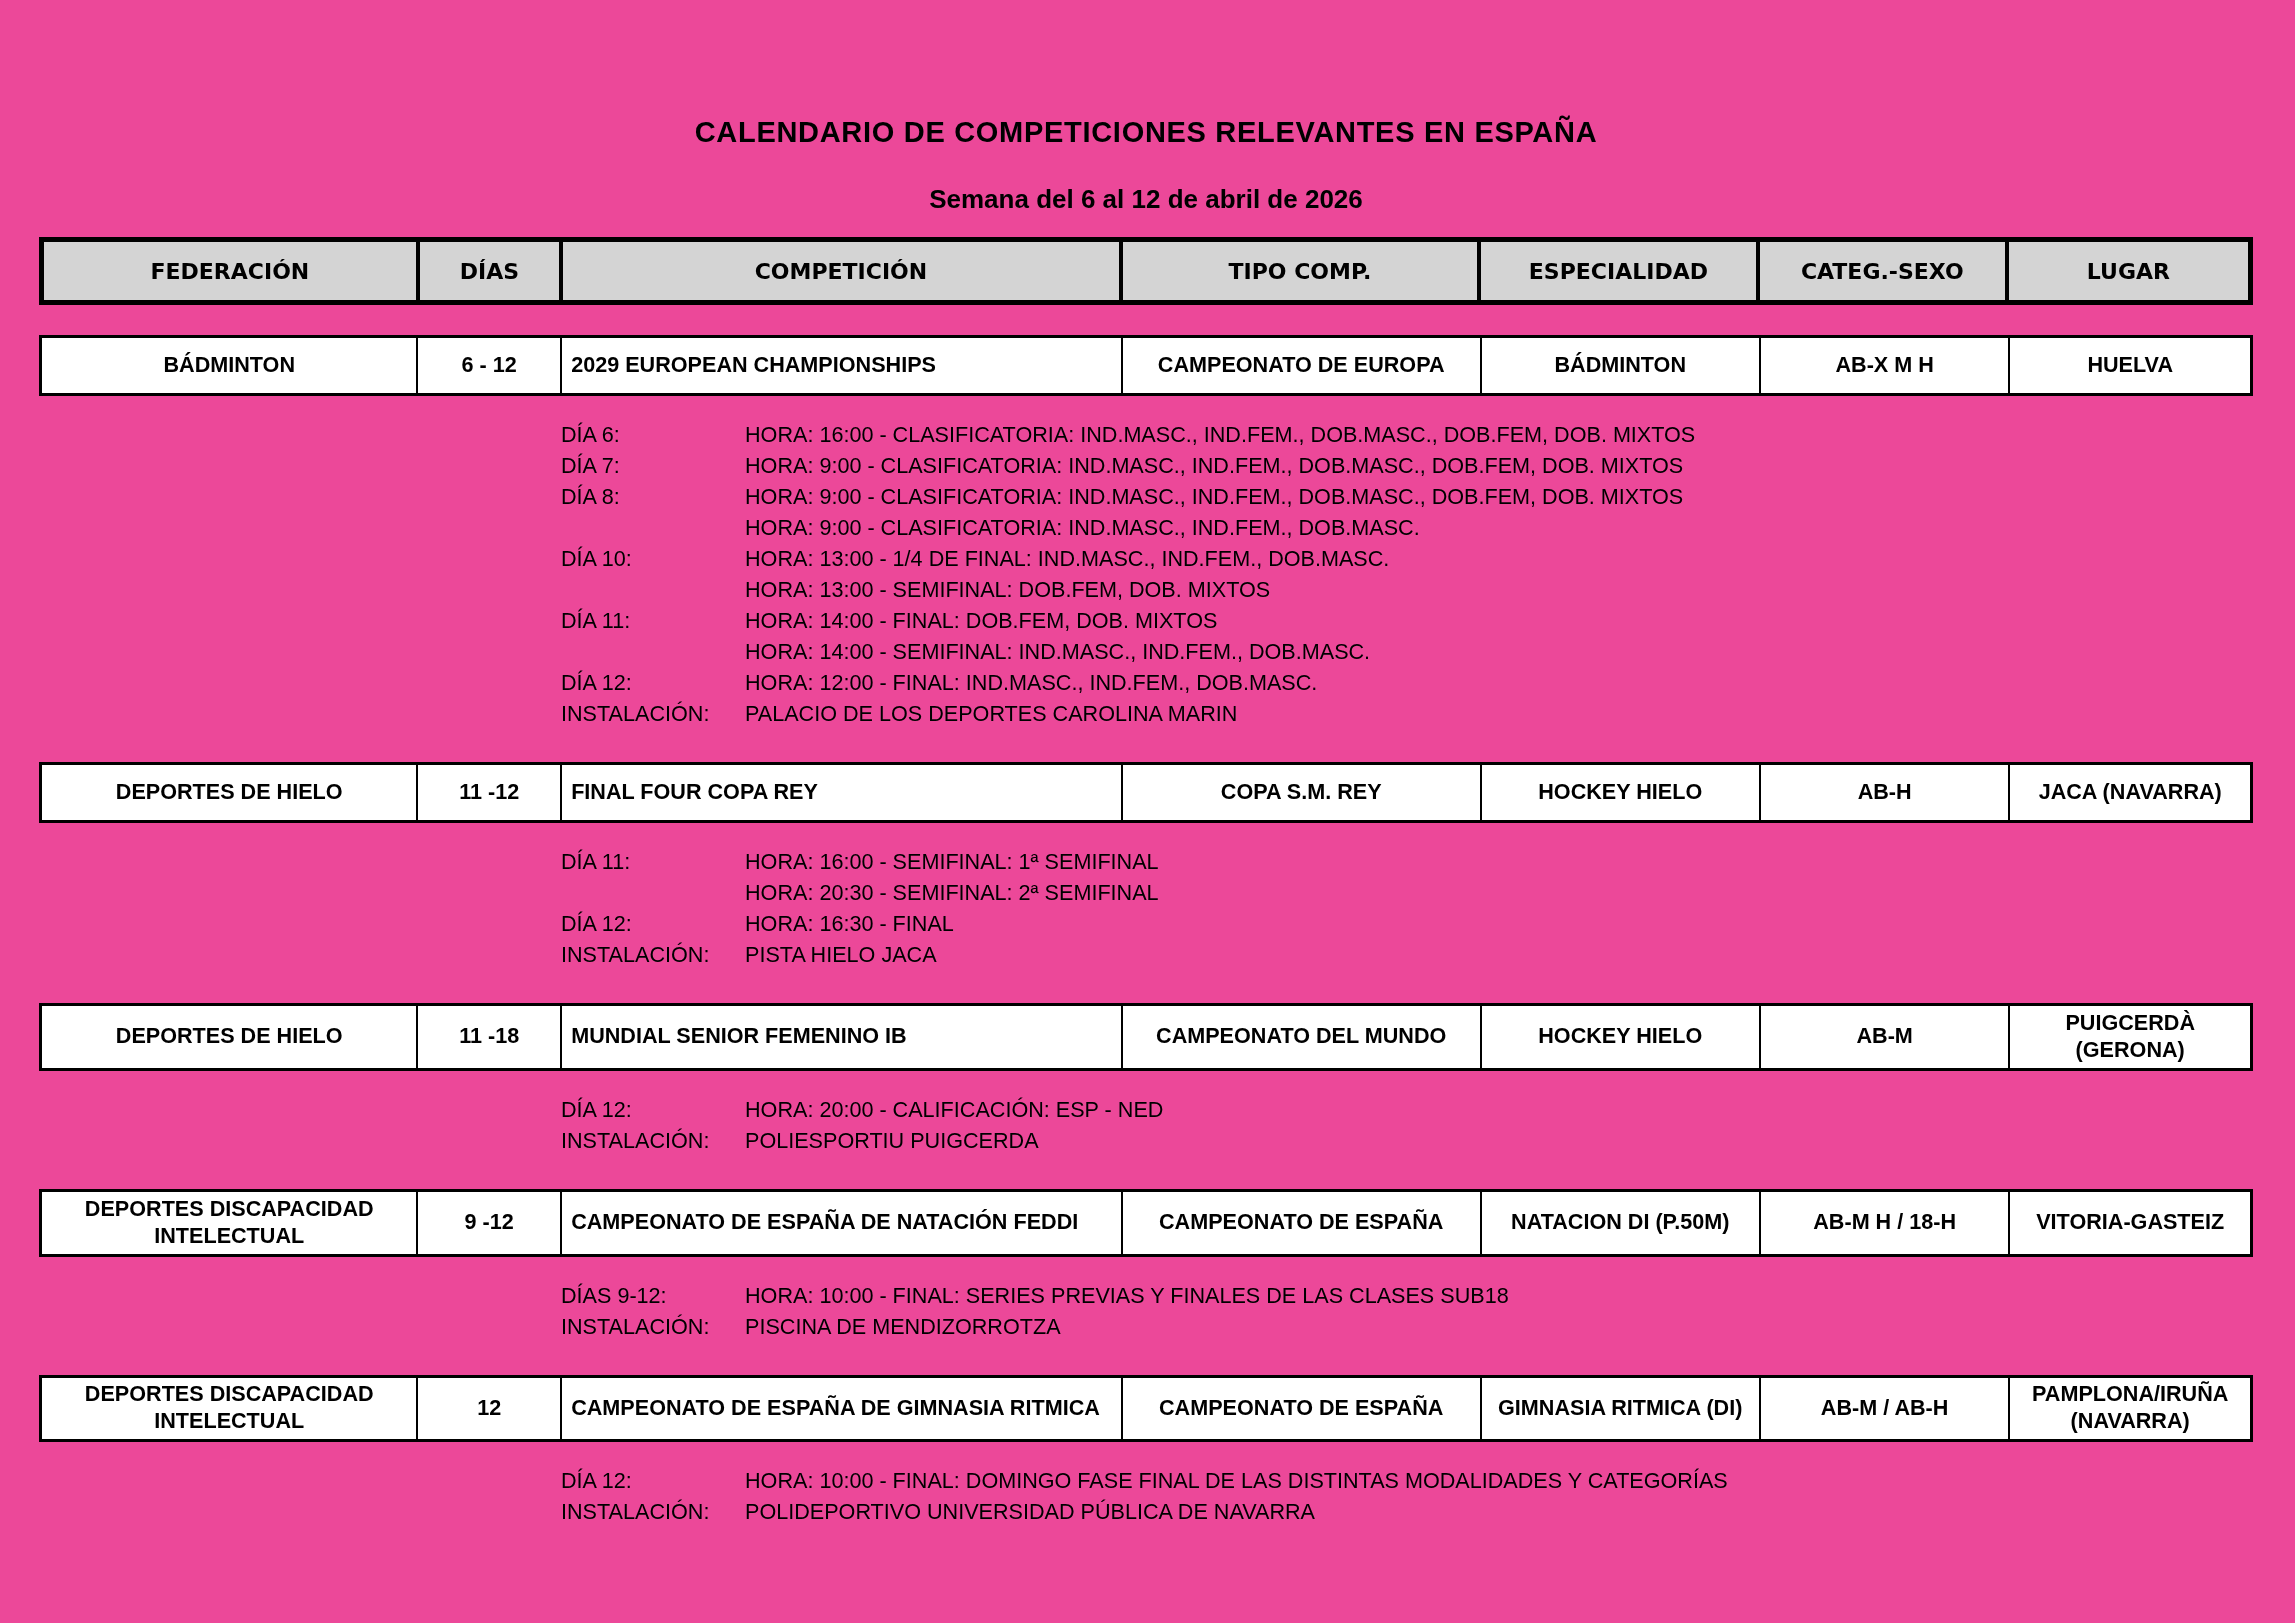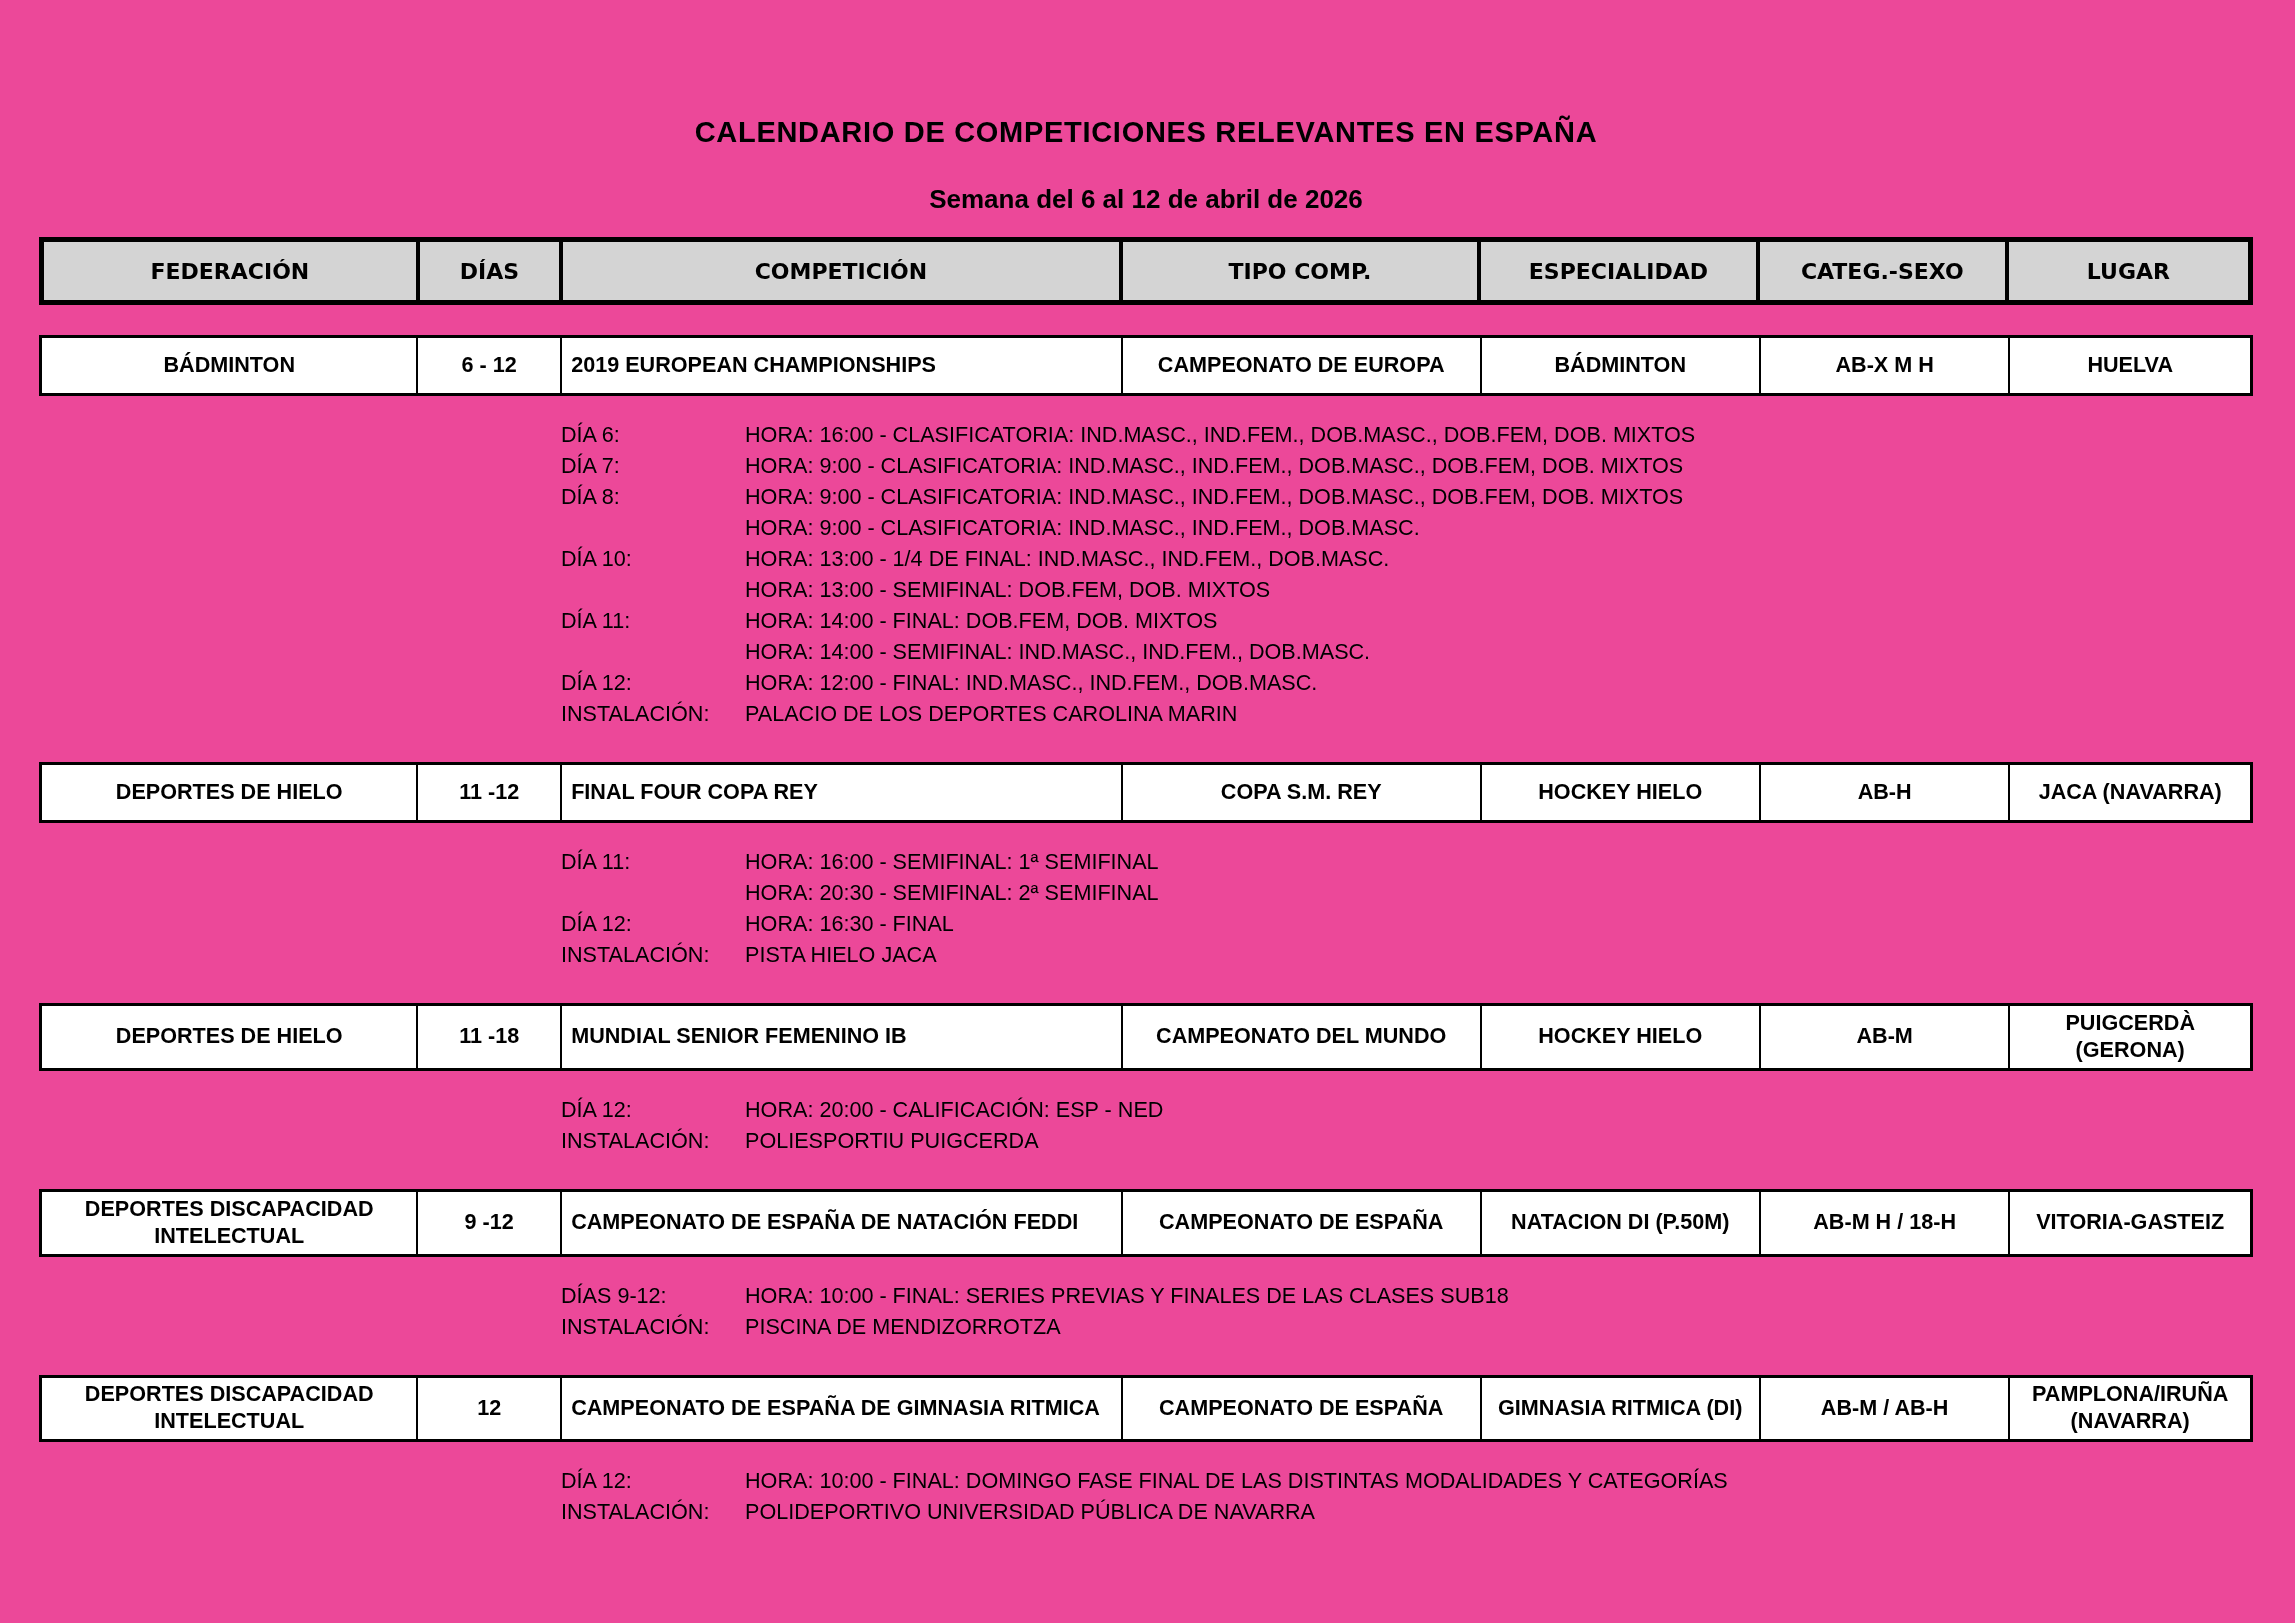--- a/index.html
+++ b/index.html
@@ -114,21 +114,21 @@
       <div class="cell c-tipo">TIPO COMP.</div>
       <div class="cell c-esp">ESPECIALIDAD</div>
       <div class="cell c-cat">CATEG.-SEXO</div>
       <div class="cell c-lugar">LUGAR</div>
     </div>
 
     <div class="band">
       <div class="row-box">
         <div class="cell c-fed">BÁDMINTON</div>
         <div class="cell c-dias">6 - 12</div>
-        <div class="cell c-comp">2019 EUROPEAN CHAMPIONSHIPS</div>
+        <div class="cell c-comp">2029 EUROPEAN CHAMPIONSHIPS</div>
         <div class="cell c-tipo">CAMPEONATO DE EUROPA</div>
         <div class="cell c-esp">BÁDMINTON</div>
         <div class="cell c-cat">AB-X M H</div>
         <div class="cell c-lugar">HUELVA</div>
       </div>
       <div class="details">
         <div class="detail-line">
             <span class="detail-label">DÍA 6:</span>
             <span class="detail-text">HORA: 16:00 - CLASIFICATORIA: IND.MASC., IND.FEM., DOB.MASC., DOB.FEM, DOB. MIXTOS</span>
           </div>

